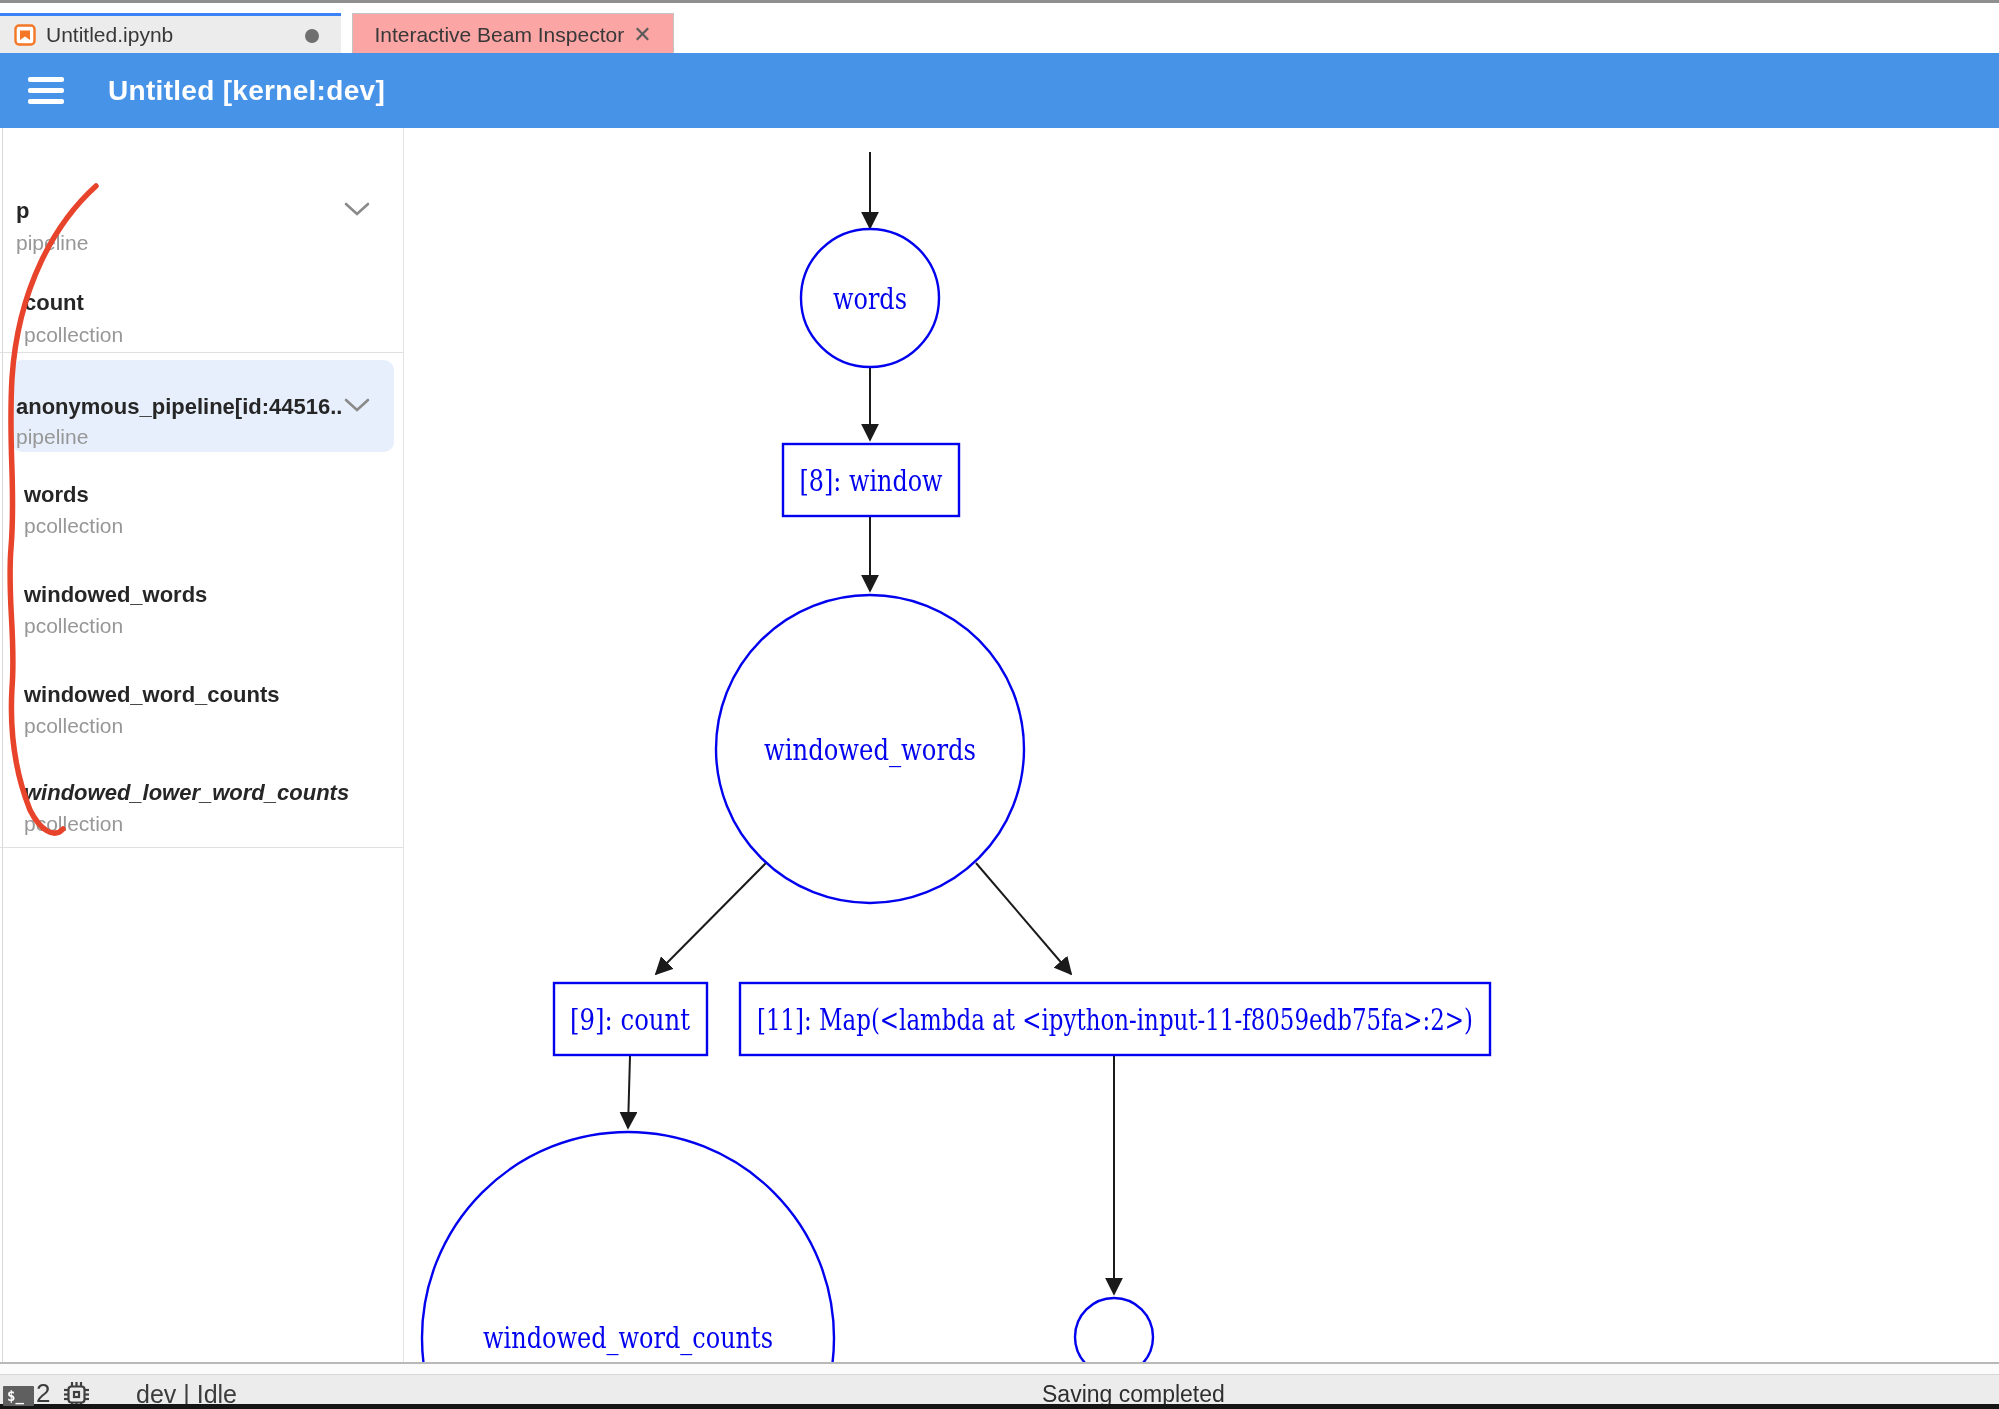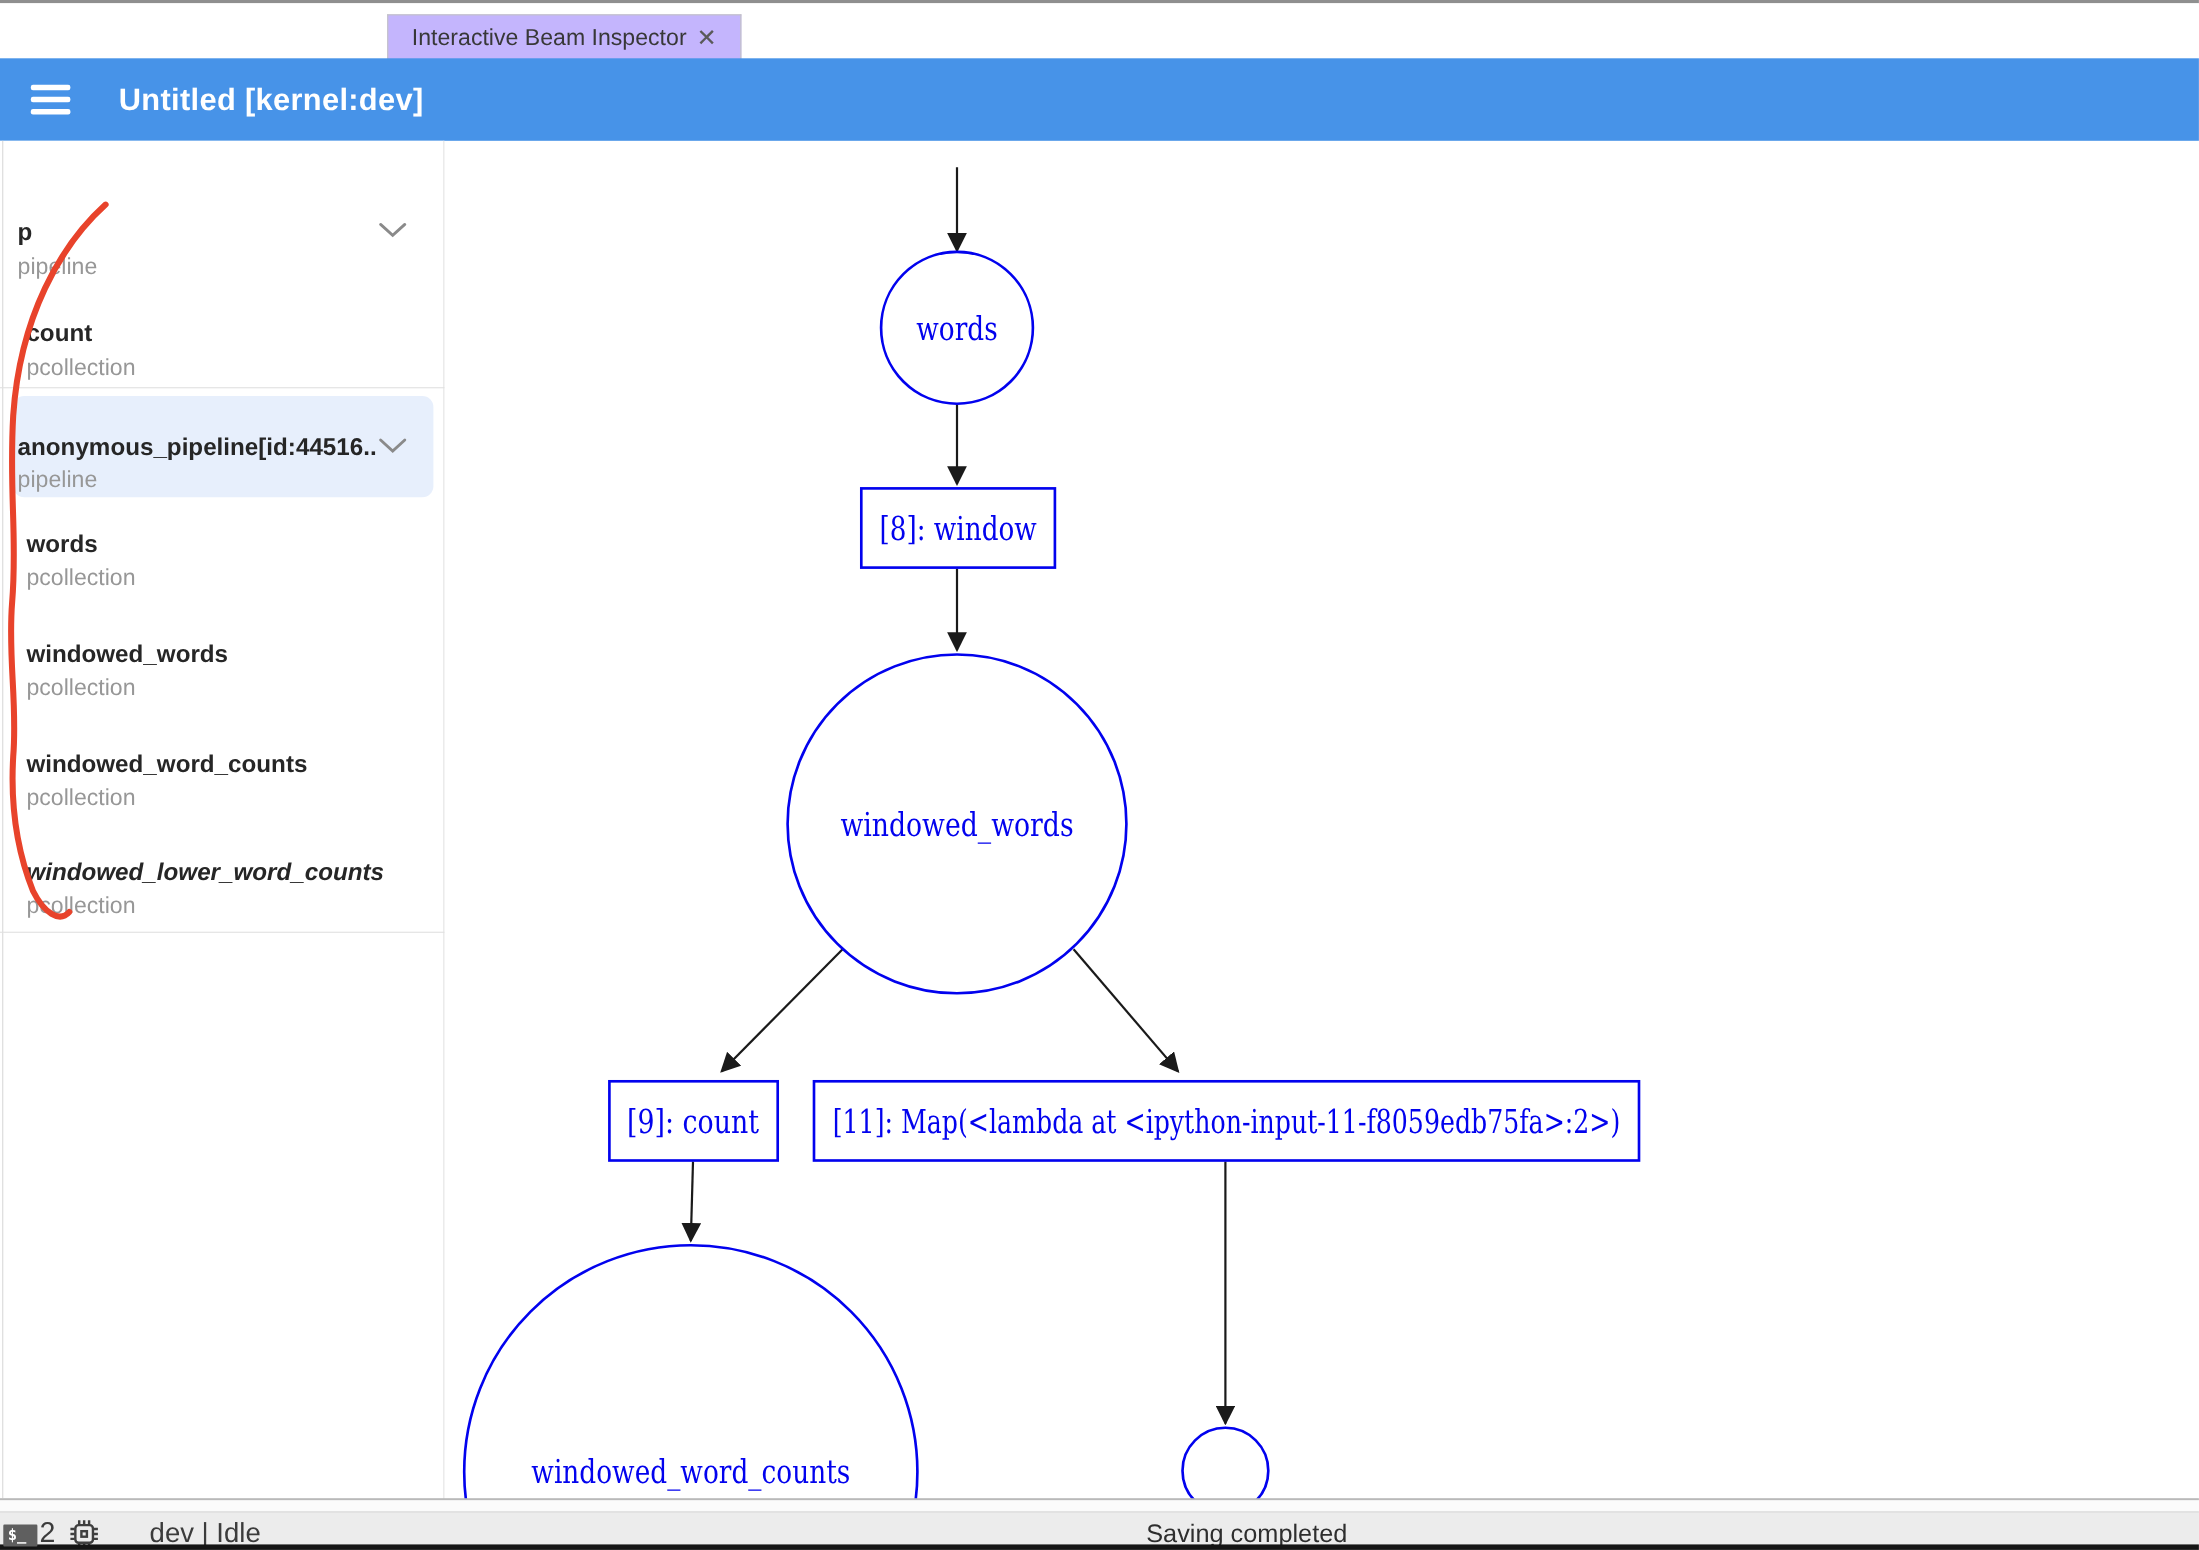--- a/index.html
+++ b/index.html
@@ -14,21 +14,21 @@
   .top-strip{left:0;top:0;width:1999px;height:3px;background:#8f8f8f;}
   .tabbar{left:0;top:3px;width:1999px;height:50px;background:#ffffff;}
   .tab1{
     left:0;top:10px;width:341px;height:40px;background:#ececec;
     border-top:3px solid #3b82f6;box-sizing:border-box;
     display:flex;align-items:center;
   }
   .tab1-label{margin-left:10px;font-size:21px;color:#383838;}
   .dirty-dot{position:absolute;right:22px;top:13px;width:14px;height:14px;border-radius:50%;background:#6f6f6f;}
   .tab2{
-    left:352px;top:10px;width:322px;height:43px;background:#c4b5fd;
+    left:352px;top:10px;width:322px;height:43px;background:#fca5a5;
     border:1px solid #c4c4c4;border-bottom:none;box-sizing:border-box;
     display:flex;align-items:center;justify-content:center;gap:9px;
   }
   .tab2-label{font-size:21px;color:#383838;}
   .close-x{font-size:22px;color:#5a5a5a;line-height:1;cursor:pointer;}
 
   
   .appheader{left:0;top:53px;width:1999px;height:75px;background:#4793e8;display:flex;align-items:center;}
   .burger{margin-left:28px;width:36px;height:27px;display:flex;flex-direction:column;justify-content:space-between;cursor:pointer;}
   .burger div{height:5px;background:#ffffff;border-radius:2px;}
@@ -60,20 +60,30 @@
   .dg-shape{fill:none;stroke:#0202ee;stroke-width:2.4px;}
   .dg-edge{stroke:#1a1a1a;stroke-width:2px;fill:none;}
   .dg-label{font-family:"DejaVu Serif",serif;font-size:30px;fill:#0202ee;text-anchor:middle;}
 </style>
 </head>
 <body>
 
 <div class="abs top-strip"></div>
 
 <div class="abs tabbar">
+  <div class="abs tab1">
+    <span style="margin-left:14px;display:inline-flex;">
+      <svg width="22" height="22" viewBox="0 0 22 22">
+        <rect x="1.5" y="1.5" width="19" height="19" rx="3.5" fill="#ffffff" stroke="#f37726" stroke-width="2.4"></rect>
+        <path d="M6 6.5 h10 v9.5 l-5 -3.6 l-5 3.6 z" fill="#f37726"></path>
+      </svg>
+    </span>
+    <span class="tab1-label">Untitled.ipynb</span>
+    <span class="dirty-dot"></span>
+  </div>
   <div class="abs tab2">
     <span class="tab2-label">Interactive Beam Inspector</span>
     <span class="close-x">✕</span>
   </div>
 </div>
 
 <div class="abs appheader">
   <div class="burger">
       <div></div>
       <div></div>

